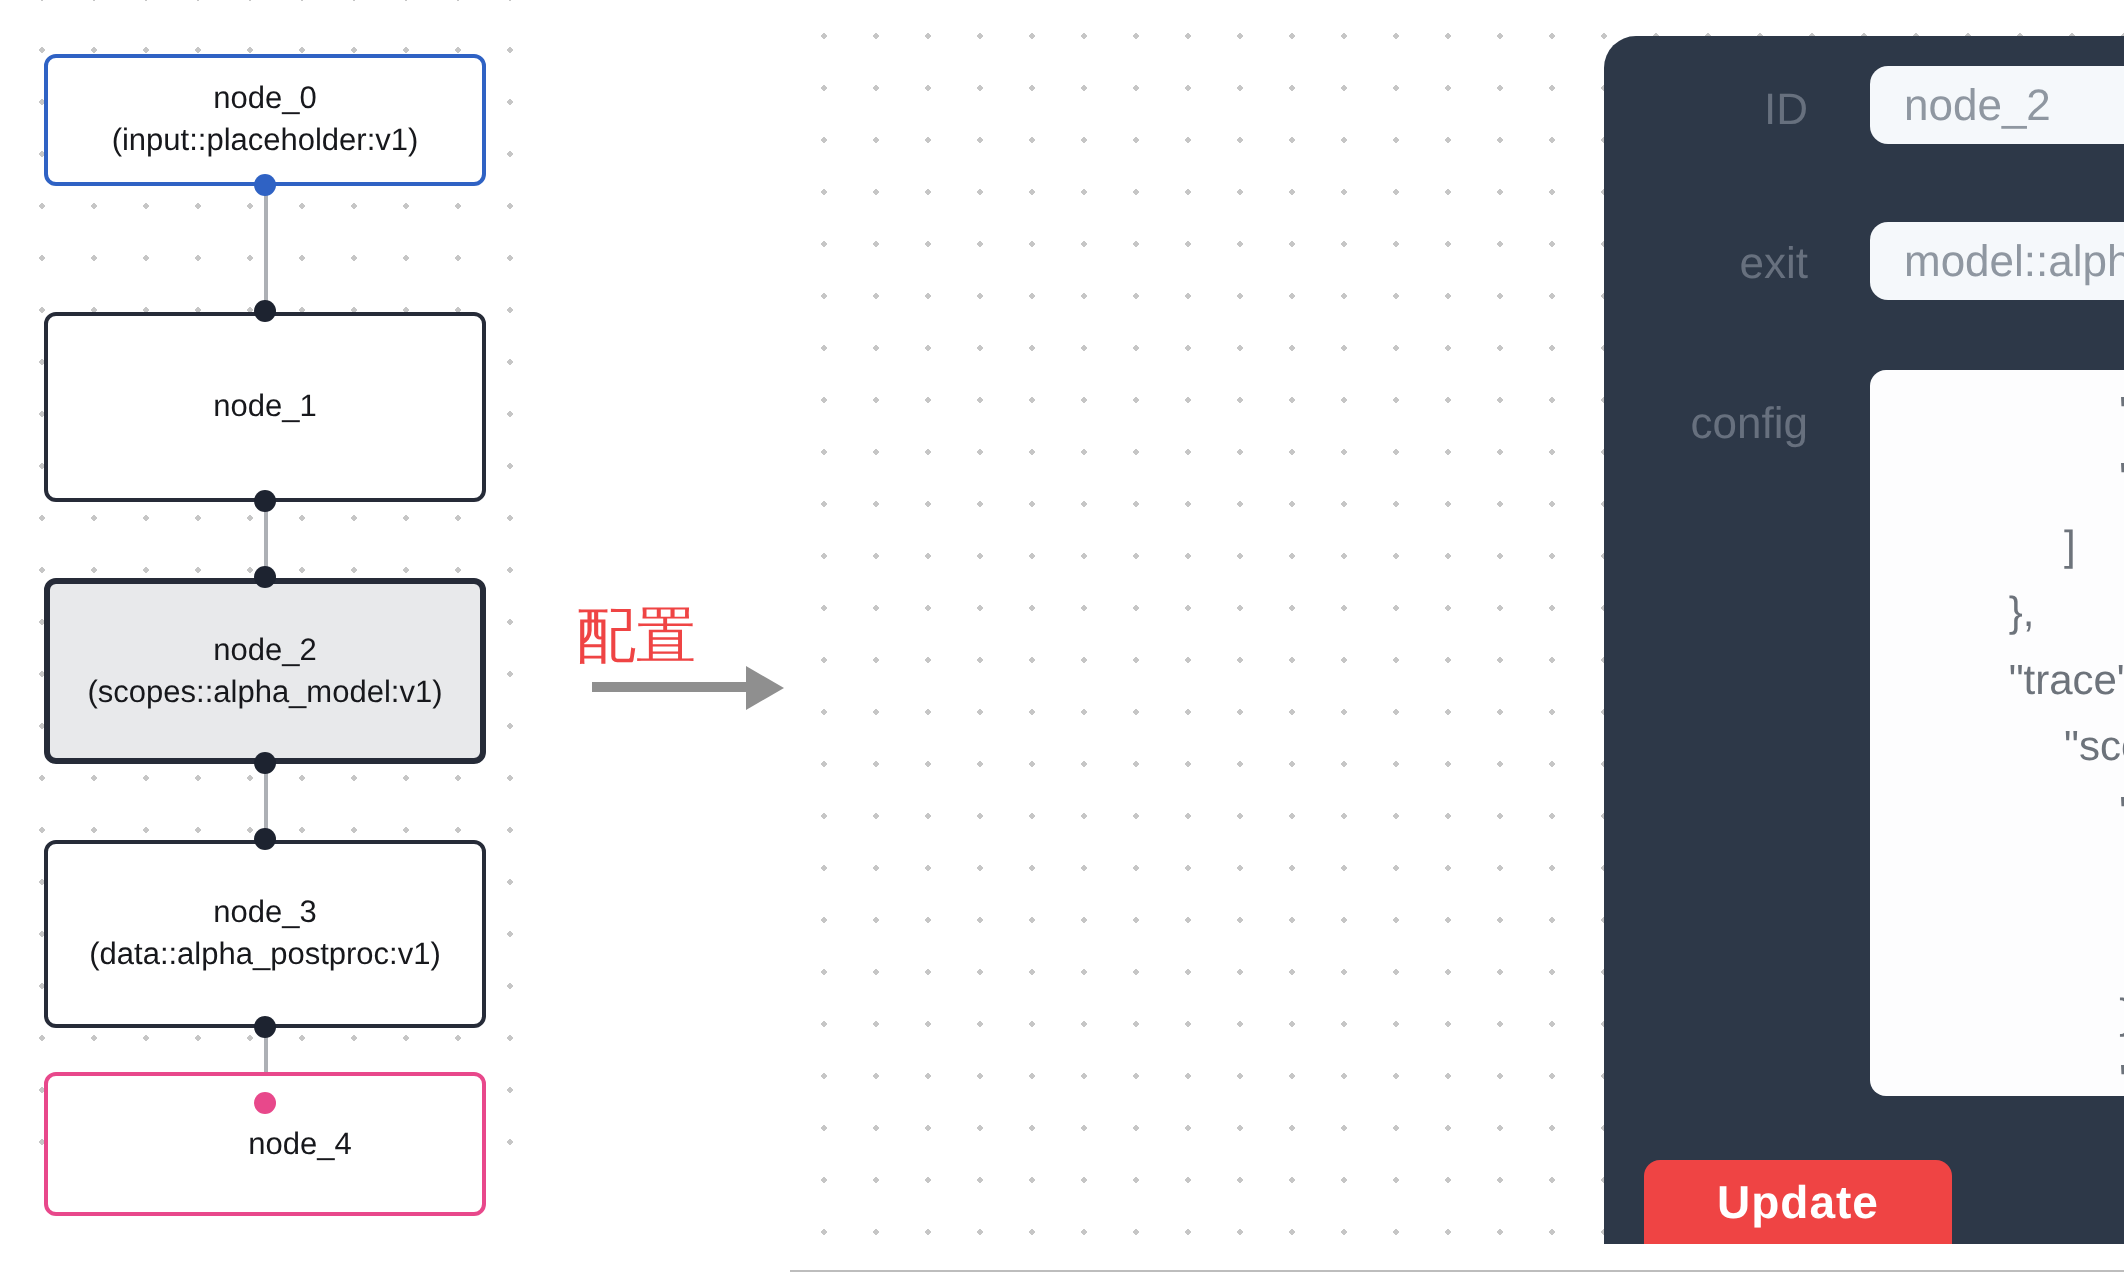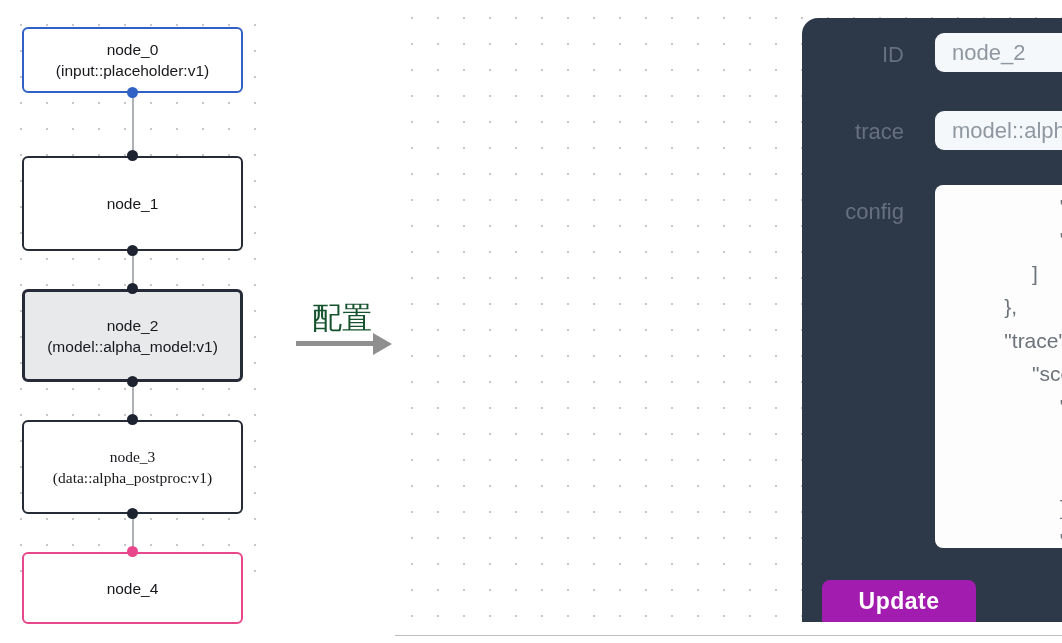--- a/index.html
+++ b/index.html
@@ -17,37 +17,37 @@
   
   .node { position:absolute; left:22px; width:221px; background:#ffffff;
           border:2px solid #262b38; border-radius:6px;
           display:flex; flex-direction:column; align-items:center; justify-content:center;
           text-align:center; z-index:2; }
   .node .txt { width:182px; font-size:15.5px; line-height:21px; color:#17181c;
                word-break:break-all; }
   .node.n0 { top:27px;  height:66px; border-color:#2f62c4; }
   .node.n1 { top:156px; height:95px;text-align:center; }
   .node.n2 { top:289px; height:93px; background:#e8e9eb; border-width:3px; }
-  .node.n3 { top:420px; height:94px;font-family:Liberation Serif, serif; }
-  .node.n4 { top:552px; height:72px; border-color:#e8488b; }
+  .node.n3 { top:420px; height:94px; }
+  .node.n4 { top:536px; height:72px; border-color:#e8488b;align-items:flex-end; }
 
   .edge { position:absolute; left:131.5px; width:2px; background:#adb0b5; z-index:1; }
   .edge.e0 { top:93px;  height:63px; }
   .edge.e1 { top:251px; height:38px; }
   .edge.e2 { top:382px; height:38px; }
   .edge.e3 { top:514px; height:38px; }
 
   .port { position:absolute; left:127px; width:11px; height:11px; border-radius:50%;
           background:#1d2330; z-index:3; }
   .port.blue { background:#2f62c4; }
   .port.pink { background:#e8488b; }
 
   
   .transition-label { position:absolute; left:288px; top:298px; width:84px;
-          text-align:right; font-size:30px; color:#14532d; }
+          text-align:left; font-size:30px; color:#ef4444; }
   .arrow-shaft { position:absolute; left:296px; top:341px; width:79px; height:5px;
           background:#8f8f8f; }
   .arrow-head { position:absolute; left:373px; top:332.5px; width:0; height:0;
           border-left:19px solid #8f8f8f; border-top:11px solid transparent;
           border-bottom:11px solid transparent; }
 
   
   .panel { position:absolute; left:407px; top:18px; width:636px; height:604px;
            background:#2d3848; border-radius:16px 16px 0 0; z-index:5; }
   .field-label { position:absolute; left:0; width:102px; text-align:right;
@@ -62,21 +62,21 @@
   .inp-id   { top:15px; }
   .inp-type { top:93px; }
 
   .config-box { position:absolute; left:133px; top:167px; width:490px; height:363px;
            background:#fdfdfe; border-radius:8px; overflow:hidden; }
   .config-box pre { font-family:"Liberation Sans", sans-serif; white-space:pre;
            font-size:21px; line-height:33.4px; word-spacing:8px; color:#6d737b;
            padding:5px 24px 0 14px; }
 
   .update-btn { position:absolute; left:20px; top:562px; width:154px; height:42px;
-           border:none; background:#a21caf; color:#ffffff; font-size:23px;
+           border:none; background:#ef4444; color:#ffffff; font-size:23px;
            font-weight:700; font-family:"Liberation Sans", sans-serif;
            border-radius:8px 8px 0 0; letter-spacing:0.5px; }
 </style>
 </head>
 <body>
 
 <div class="stage">
 
   <div class="canvas left">
 
@@ -87,21 +87,21 @@
 
     <div class="node n0">
       <div class="txt">node_0</div>
       <div class="txt">(input::placeholder:v1)</div>
     </div>
     <div class="node n1">
       <div class="txt">node_1</div>
     </div>
     <div class="node n2">
       <div class="txt">node_2</div>
-      <div class="txt">(model::alpha_model:v1)</div>
+      <div class="txt">(scopes::alpha_model:v1)</div>
     </div>
     <div class="node n3">
       <div class="txt">node_3</div>
       <div class="txt">(data::alpha_postproc:v1)</div>
     </div>
     <div class="node n4">
       <div class="txt">node_4</div>
     </div>
 
     <div class="port blue" style="top:87px;"></div>
@@ -117,21 +117,21 @@
   <div class="transition-label">配置</div>
   <div class="arrow-shaft"></div>
   <div class="arrow-head"></div>
 
   <div class="canvas right">
     <div class="panel">
 
       <div class="field-label lbl-id">ID</div>
       <input class="field-input inp-id" type="text" value="node_2" style="">
 
-      <div class="field-label lbl-type">trace</div>
+      <div class="field-label lbl-type">exit</div>
       <input class="field-input inp-type" type="text" value="model::alpha_model:v1" style="">
 
       <div class="field-label lbl-config">config</div>
       <div class="config-box">
         <pre>        "raw_action",
         "pred"
       ]
     },
     "trace": {
       "scopes": {

